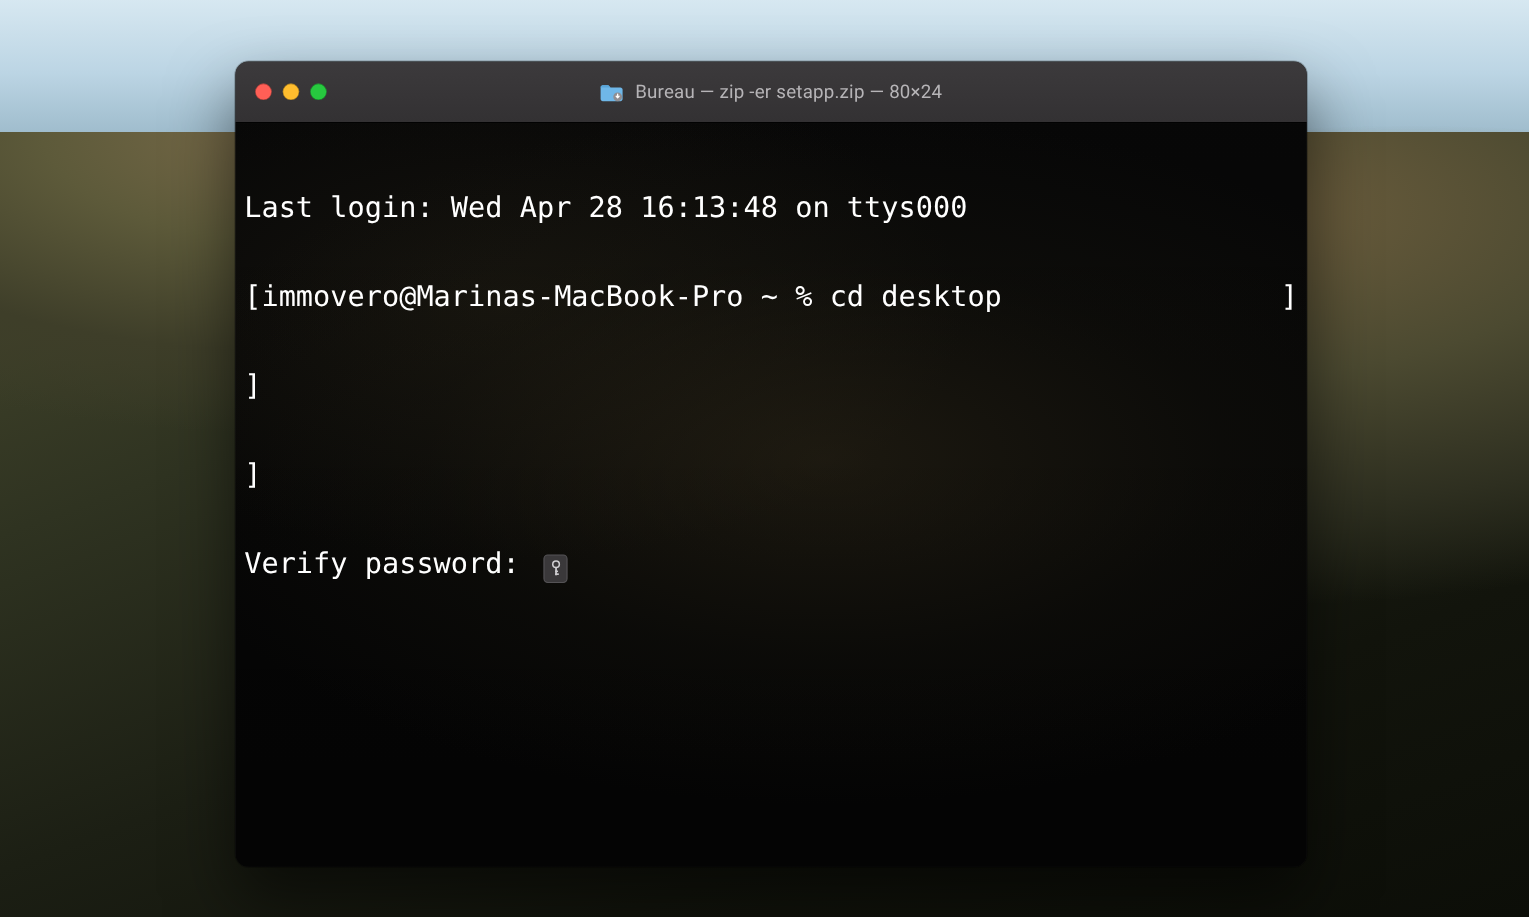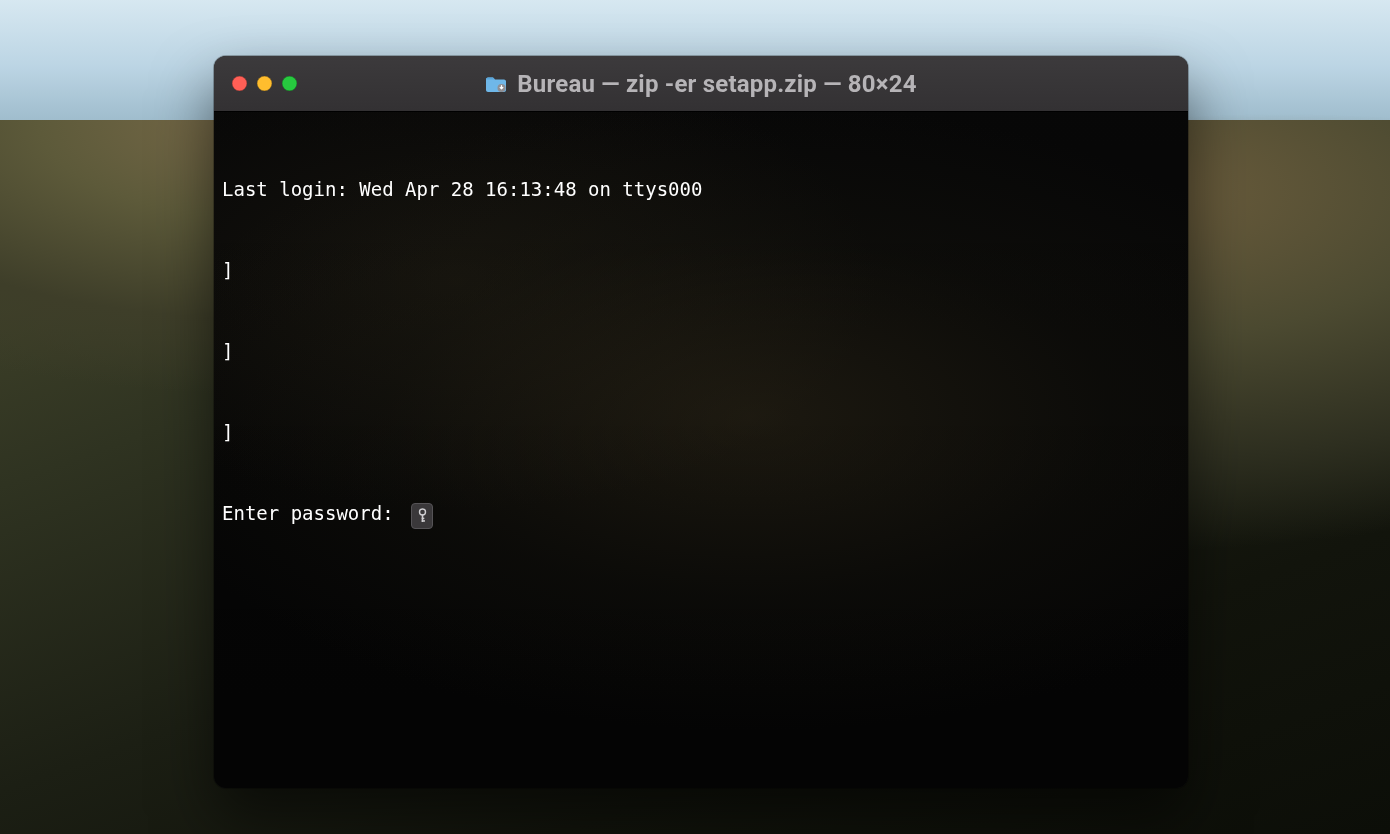--- a/index.html
+++ b/index.html
@@ -40,37 +40,37 @@
     background:linear-gradient(#3c3a3c,#333133);
     border-bottom:1px solid #000;
     position:relative;
   }
   .traffic{display:flex;gap:10px;margin-left:18px;}
   .tl{width:15px;height:15px;border-radius:50%;box-shadow:inset 0 0 0 .5px rgba(0,0,0,.35);}
   .tl.red{background:#ff5f56;}
   .tl.yellow{background:#ffbd2e;}
   .tl.green{background:#27c93f;}
   .title-center{position:absolute;left:0;right:0;display:flex;justify-content:center;align-items:center;gap:10px;pointer-events:none;}
-  .title-text{color:#b6b4b7;font-weight:700;font-size:24px;letter-spacing:.2px;}
+  .title-text{color:#b6b4b7;font-weight:400;font-size:17px;letter-spacing:.2px;}
   .folder-ico{width:22px;height:18px;position:relative;}
   .term-body{
     position:relative;height:calc(100% - 55px);
     background:rgba(10,10,10,.55);
     padding:10px 8px 8px 8px;
     box-sizing:border-box;
   }
   .term-bg{
     position:absolute;inset:0;
     background:
       radial-gradient(900px 450px at 55% 45%, rgba(70,60,35,.35) 0%, rgba(30,28,18,.25) 40%, rgba(0,0,0,.0) 70%),
       radial-gradient(700px 380px at 25% 25%, rgba(55,48,30,.30) 0%, rgba(0,0,0,0) 60%),
       linear-gradient(180deg, rgba(0,0,0,.55) 0%, rgba(0,0,0,.78) 100%);
     pointer-events:none;
   }
-  .term-lines{position:relative;z-index:1;color:#fff;font-family:"SF Mono",Menlo,Consolas,monospace;font-size:19px;line-height:27px;white-space:pre;}
+  .term-lines{position:relative;z-index:1;color:#fff;font-family:"SF Mono",Menlo,Consolas,monospace;font-size:26px;line-height:27px;white-space:pre;}
   .bracket-row{display:flex;justify-content:space-between;}
   .bracket{color:#fff;}
   .key-ico{
     display:inline-flex;align-items:center;justify-content:center;
     width:20px;height:24px;border-radius:4px;
     background:#3a383a;border:1px solid #555356;
     vertical-align:-4px;margin-left:6px;
   }
 </style>
 </head>
@@ -99,29 +99,30 @@
         </span>
         <span class="title-text">Bureau — zip -er setapp.zip — 80×24</span>
       </div>
     </div>
 
     <div class="term-body">
       <div class="term-bg"></div>
       <div class="term-lines">
         <div>Last login: Wed Apr 28 16:13:48 on ttys000</div>
         <div class="bracket-row">
+          <span><span class="bracket">[</span><span>immovero@Marinas-MacBook-Pro ~ % </span><span>cd desktop</span></span>
           <span class="bracket">]</span>
         </div>
         <div class="bracket-row">
           <span class="bracket">]</span>
         </div>
         <div class="bracket-row">
           <span class="bracket">]</span>
         </div>
-        <div><span>Enter password: </span><span class="key-ico"><svg width="11" height="16" viewBox="0 0 11 16">
+        <div><span>Verify password: </span><span class="key-ico"><svg width="11" height="16" viewBox="0 0 11 16">
                 <circle cx="5.5" cy="4" r="3" fill="none" stroke="#cfced1" stroke-width="1.4"></circle>
                 <rect x="4.7" y="6.5" width="1.6" height="7.5" fill="#cfced1"></rect>
                 <rect x="4.7" y="12.2" width="3.3" height="1.5" fill="#cfced1"></rect>
                 <rect x="4.7" y="9.7" width="2.6" height="1.4" fill="#cfced1"></rect>
               </svg></span></div>
       </div>
     </div>
   </div>
 </div>
 

